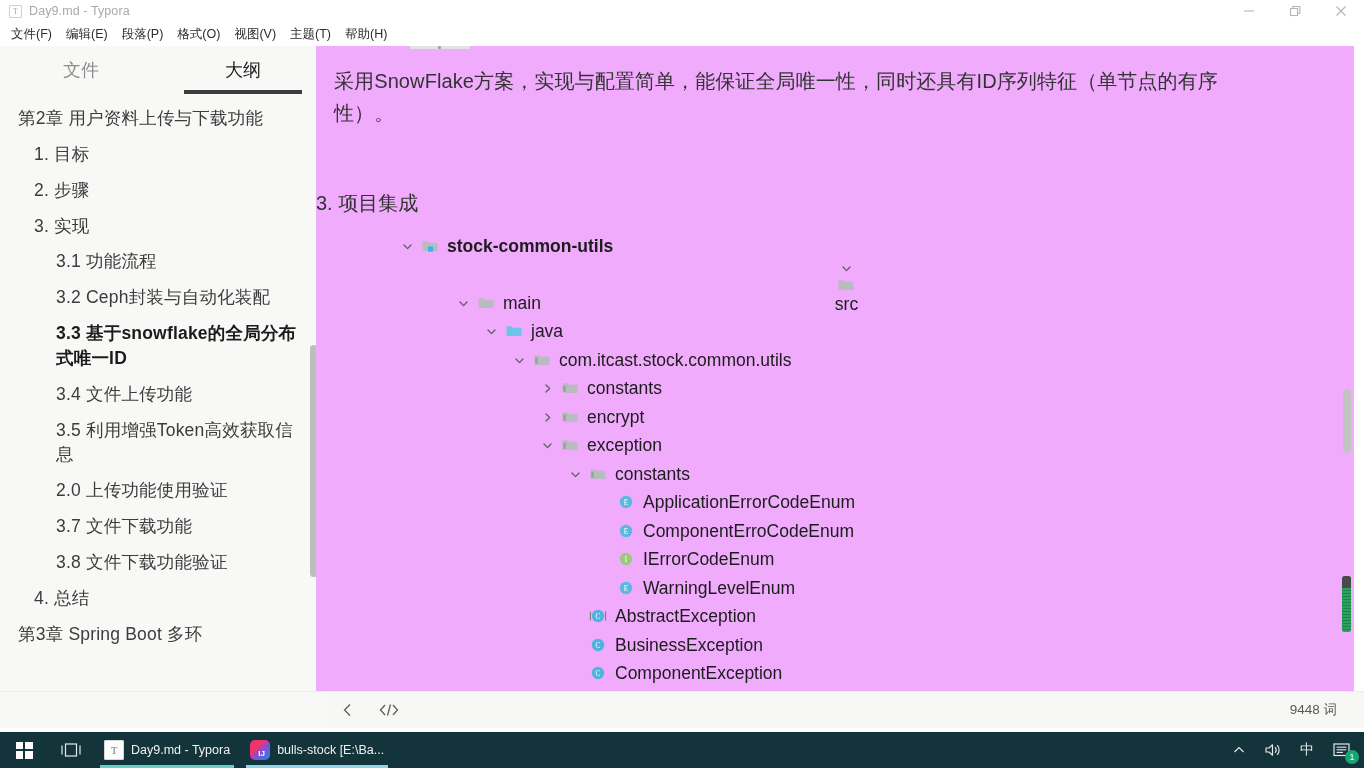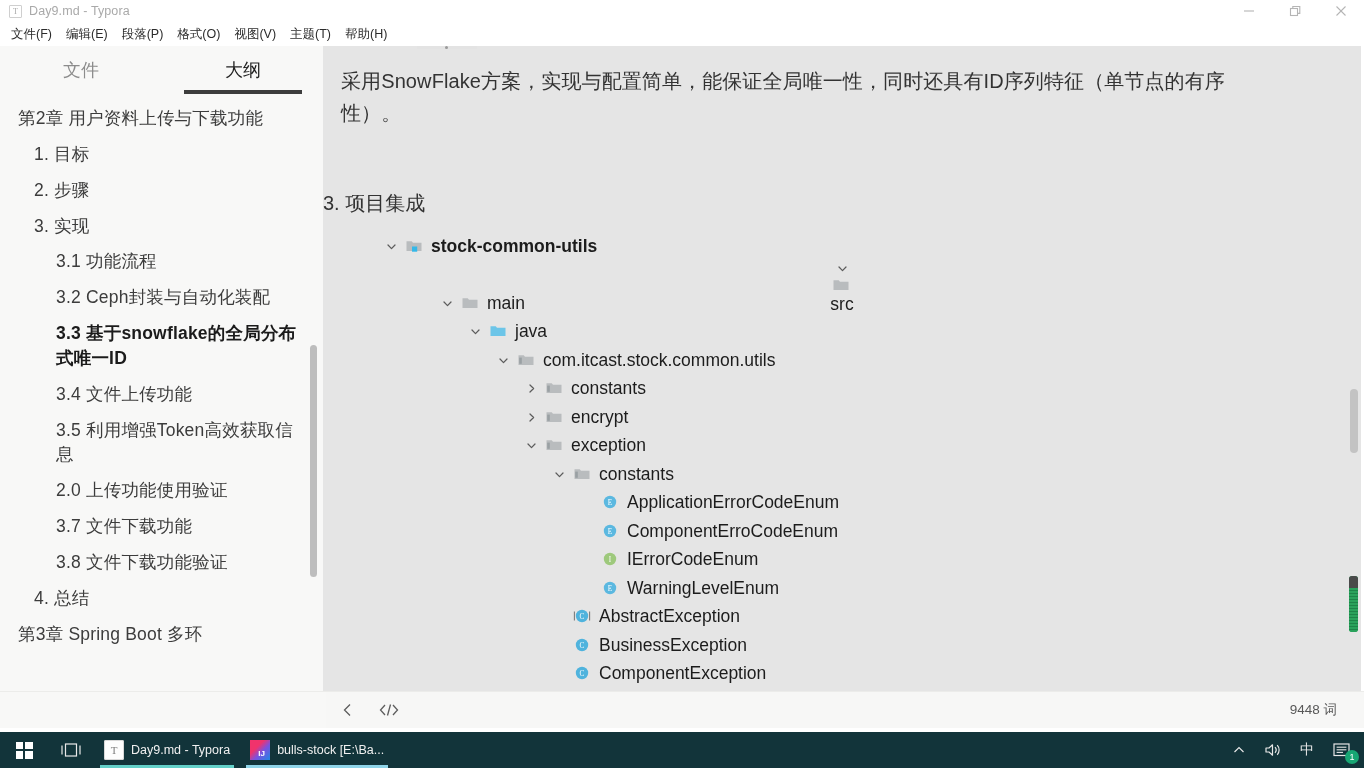--- a/index.html
+++ b/index.html
@@ -69,43 +69,43 @@
   .ol.l2 { padding-left: 38px; }
   .ol.sel { font-weight: bold; color: #1b1b1b; }
 
   .side-scroll {
     position: absolute; right: 7px; top: 299px; width: 7px; height: 232px;
     background: #bdbdbd; border-radius: 4px;
   }
 
   
   .main {
-    position: absolute; top: 46px; left: 323px; width: 1038px; height: 645px;
-    background: #e5e5e5; overflow: hidden;
+    position: absolute; top: 46px; left: 316px; width: 1038px; height: 645px;
+    background: #f0abfc; overflow: hidden;
   }
   .topstub {
     position: absolute; top: 0px; left: 94px; width: 60px; height: 3px;
     background: #e3e3e3;
   }
   .topstub::after {
     content:""; position:absolute; left: 28px; top: 0px; width: 3px; height: 3px;
     background: #9a9a9a; border-radius: 50%;
   }
   .para {
     position: absolute; left: 18px; top: 19px; width: 900px;
     font-size: 20px; color: #333333; line-height: 1.62;
     letter-spacing: .1px;
   }
   .listitem {
     position: absolute; left: 0px; top: 144px; width: 500px;
     font-size: 20px; color: #333333;
   }
 
   
-  .tree { position: absolute; left: 0; top: 186px; width: 950px; }
+  .tree { position: absolute; left: 0; top: 186px; width: 950px; padding-left: 23px; }
   .trow {
     position: relative; height: 28.5px; display: flex; align-items: center;
     font-size: 17.5px; color: #1c1c1c; white-space: nowrap;
   }
   .trow.bold { font-weight: bold; }
   .chev {
     width: 16px; height: 16px; display: inline-flex;
     align-items: center; justify-content: center; flex: 0 0 auto;
     color: #5c5c5c;
   }
@@ -174,21 +174,21 @@
   }
   .tk-app.ij::after { background: #8fd4e8; }
   .tk-ico-typora {
     width: 20px; height: 20px; background: #fdfdfd;
     border-radius: 2px; position: relative;
     display:flex; align-items:center; justify-content:center;
     font-family: "Liberation Serif", serif; font-size: 11px; color: #7d7d7d;
     box-shadow: 0 0 0 1px #d8d8d8 inset;
   }
   .tk-ico-ij {
-    width: 20px; height: 20px; border-radius: 0; position: relative; overflow: hidden;
+    width: 20px; height: 20px; border-radius: 5px; position: relative; overflow: hidden;
     background: linear-gradient(135deg,#f0336c 0%, #f0336c 35%, #7a52e0 60%, #1e88e5 100%);
     display:flex; align-items:flex-end; justify-content:center;
   }
   .tk-ico-ij span {
     color: #fff; font-size: 8px; font-weight: bold; padding: 0 0 2px 3px;
     font-family: "Liberation Sans", sans-serif;
   }
   .tray {
     margin-left: auto; display: flex; align-items: center; height: 36px; padding-right: 4px;
   }

